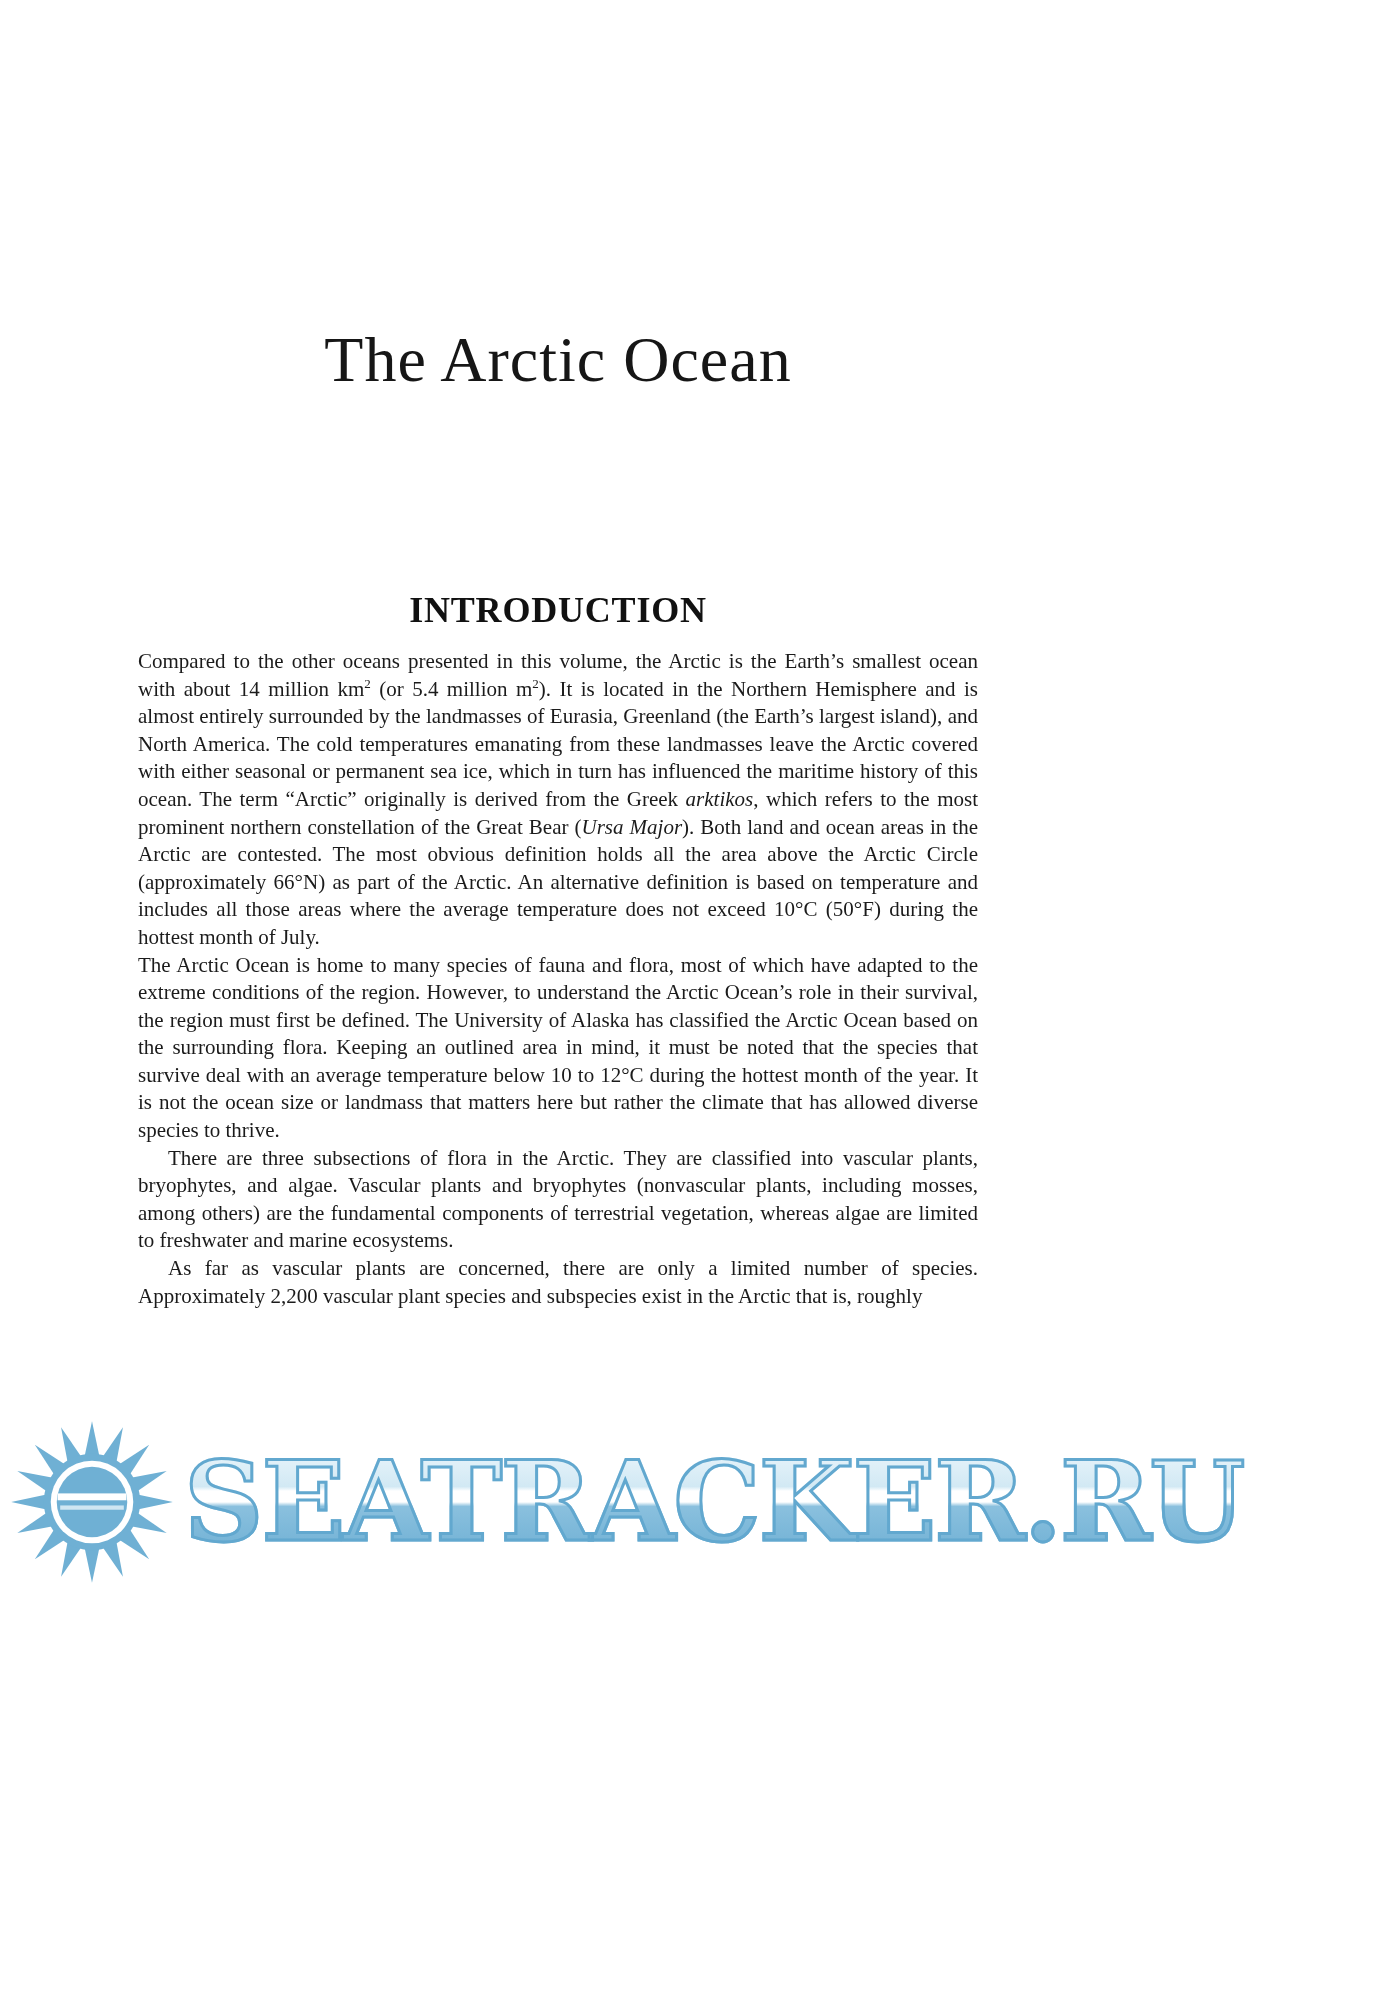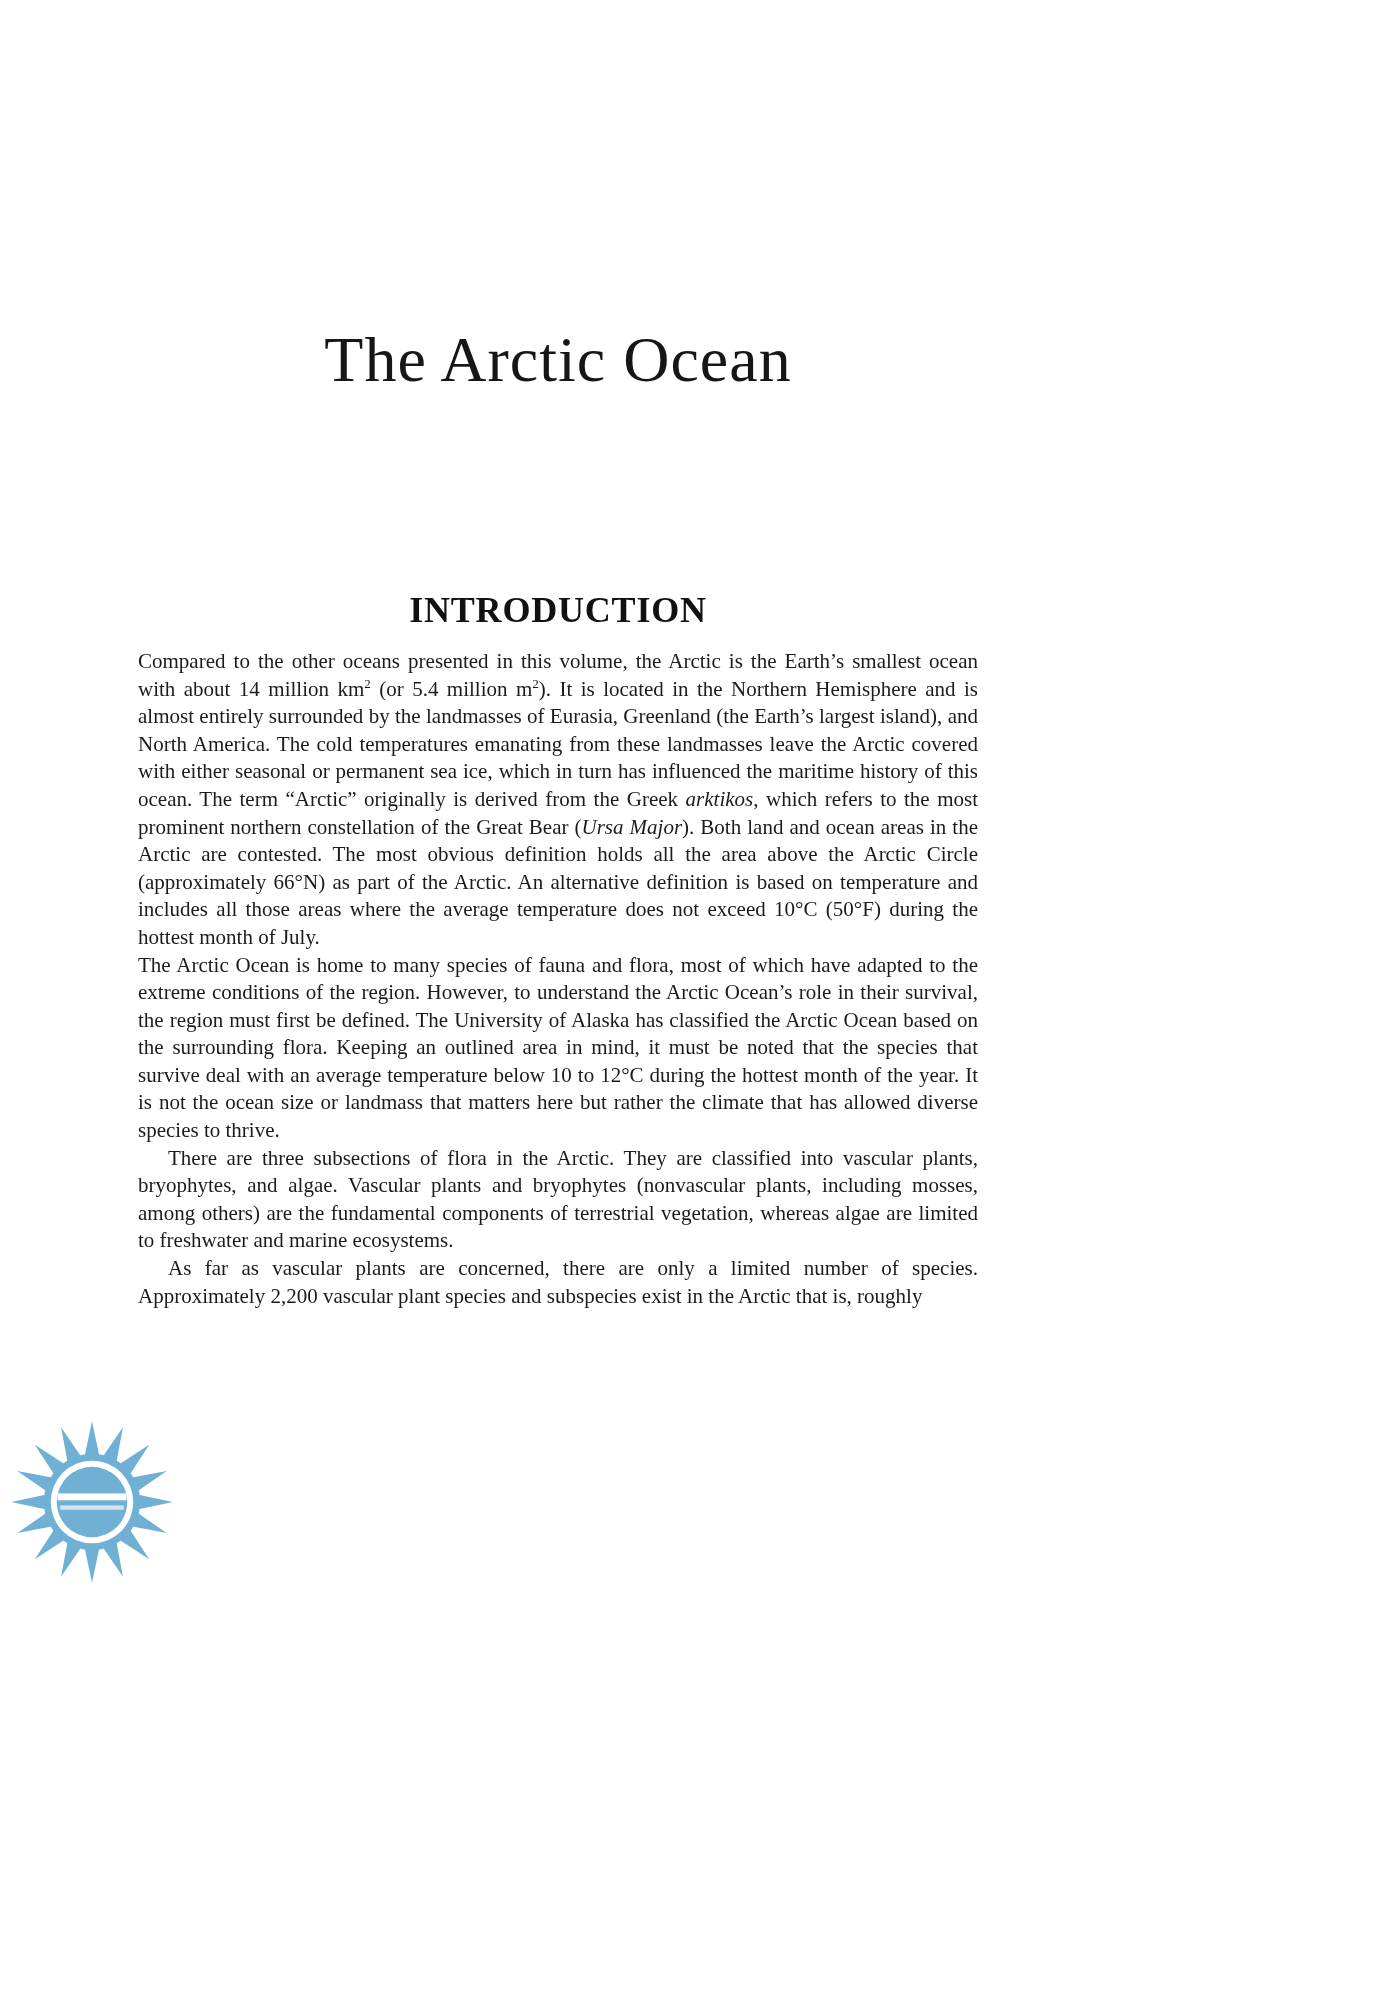--- a/index.html
+++ b/index.html
@@ -120,14 +120,15 @@
         <use href="#ray" transform="rotate(292.5 100 100)"></use>
         <use href="#ray" transform="rotate(315 100 100)"></use>
         <use href="#ray" transform="rotate(337.5 100 100)"></use>
       </g>
       <circle cx="100" cy="100" r="56" fill="#6fb0d4"></circle>
       <circle cx="100" cy="100" r="48" fill="#ffffff"></circle>
       <circle cx="100" cy="100" r="41" fill="#6fb0d4"></circle>
       <rect x="60" y="90" width="80" height="8" fill="#ffffff"></rect>
       <rect x="63" y="104" width="74" height="5" fill="#cfe6f2"></rect>
     </svg>
+    <div class="wm-text">SEATRACKER.RU</div>
   </div>
 </div>
 
 </body></html>

